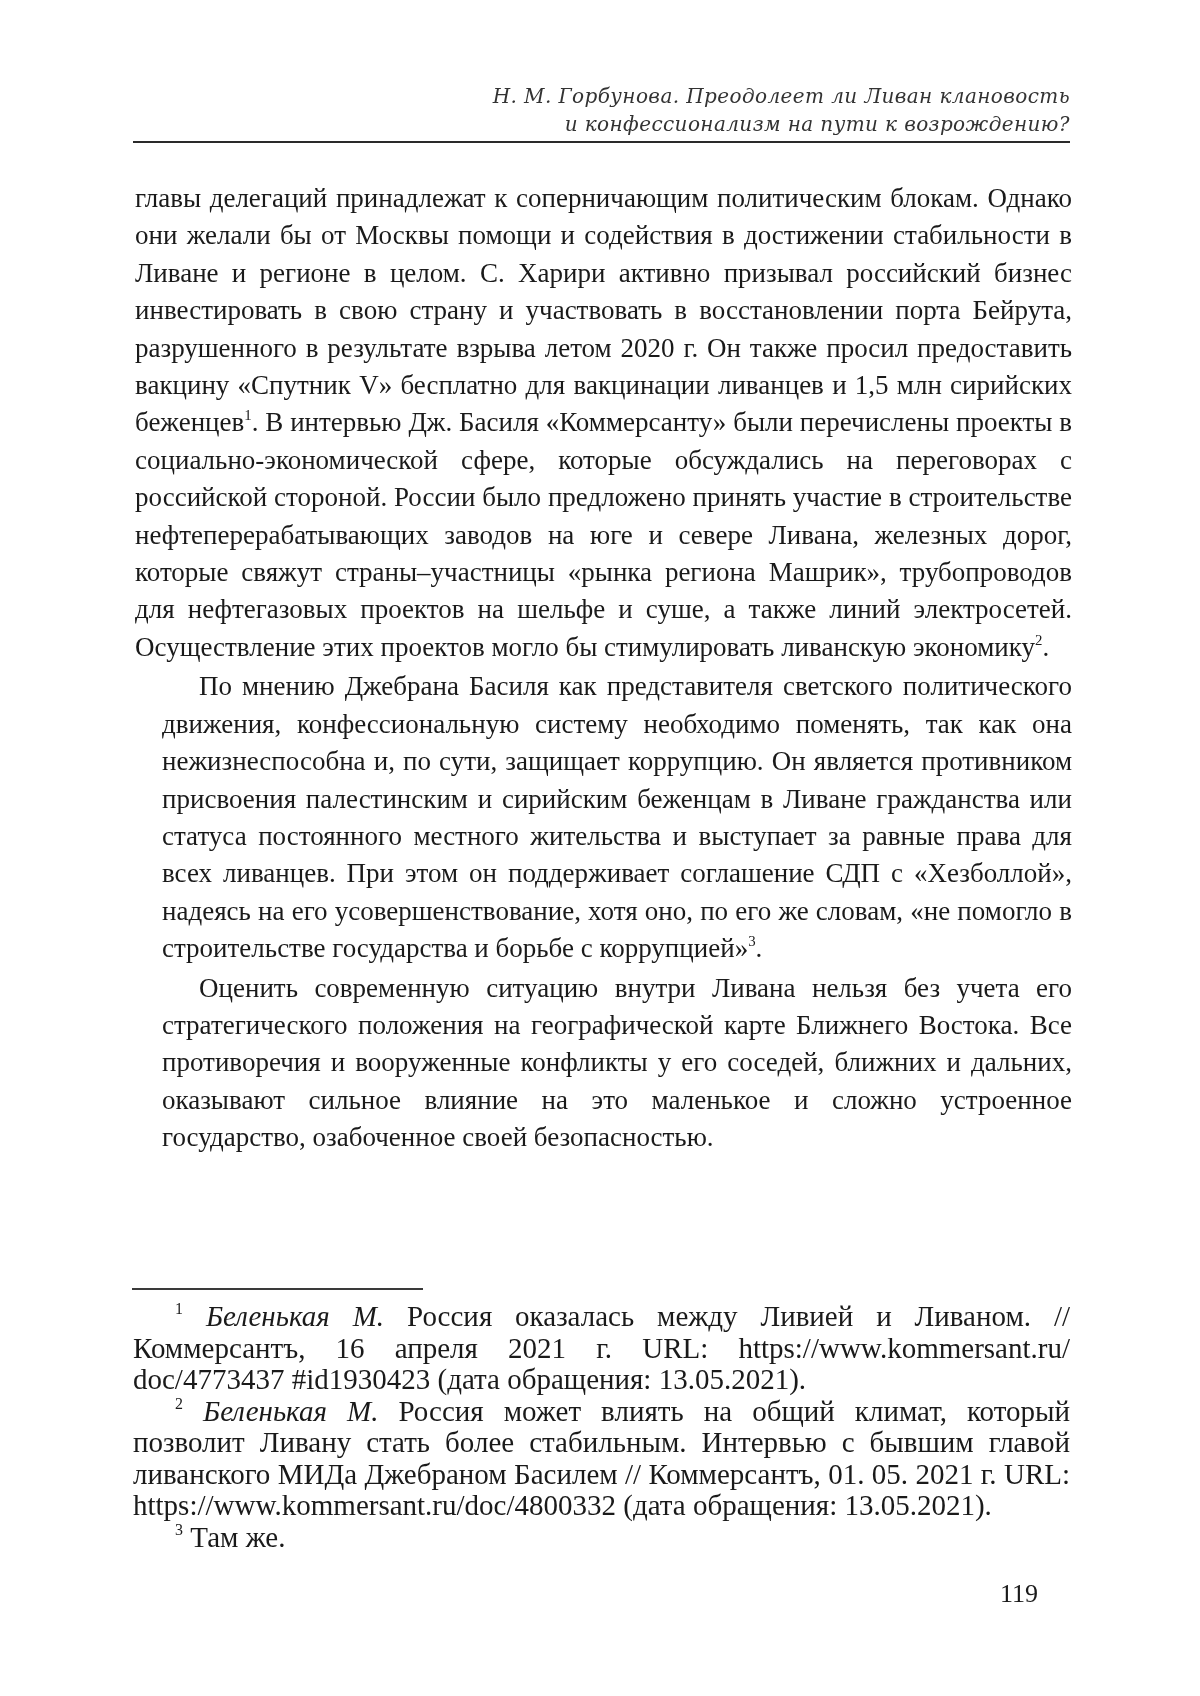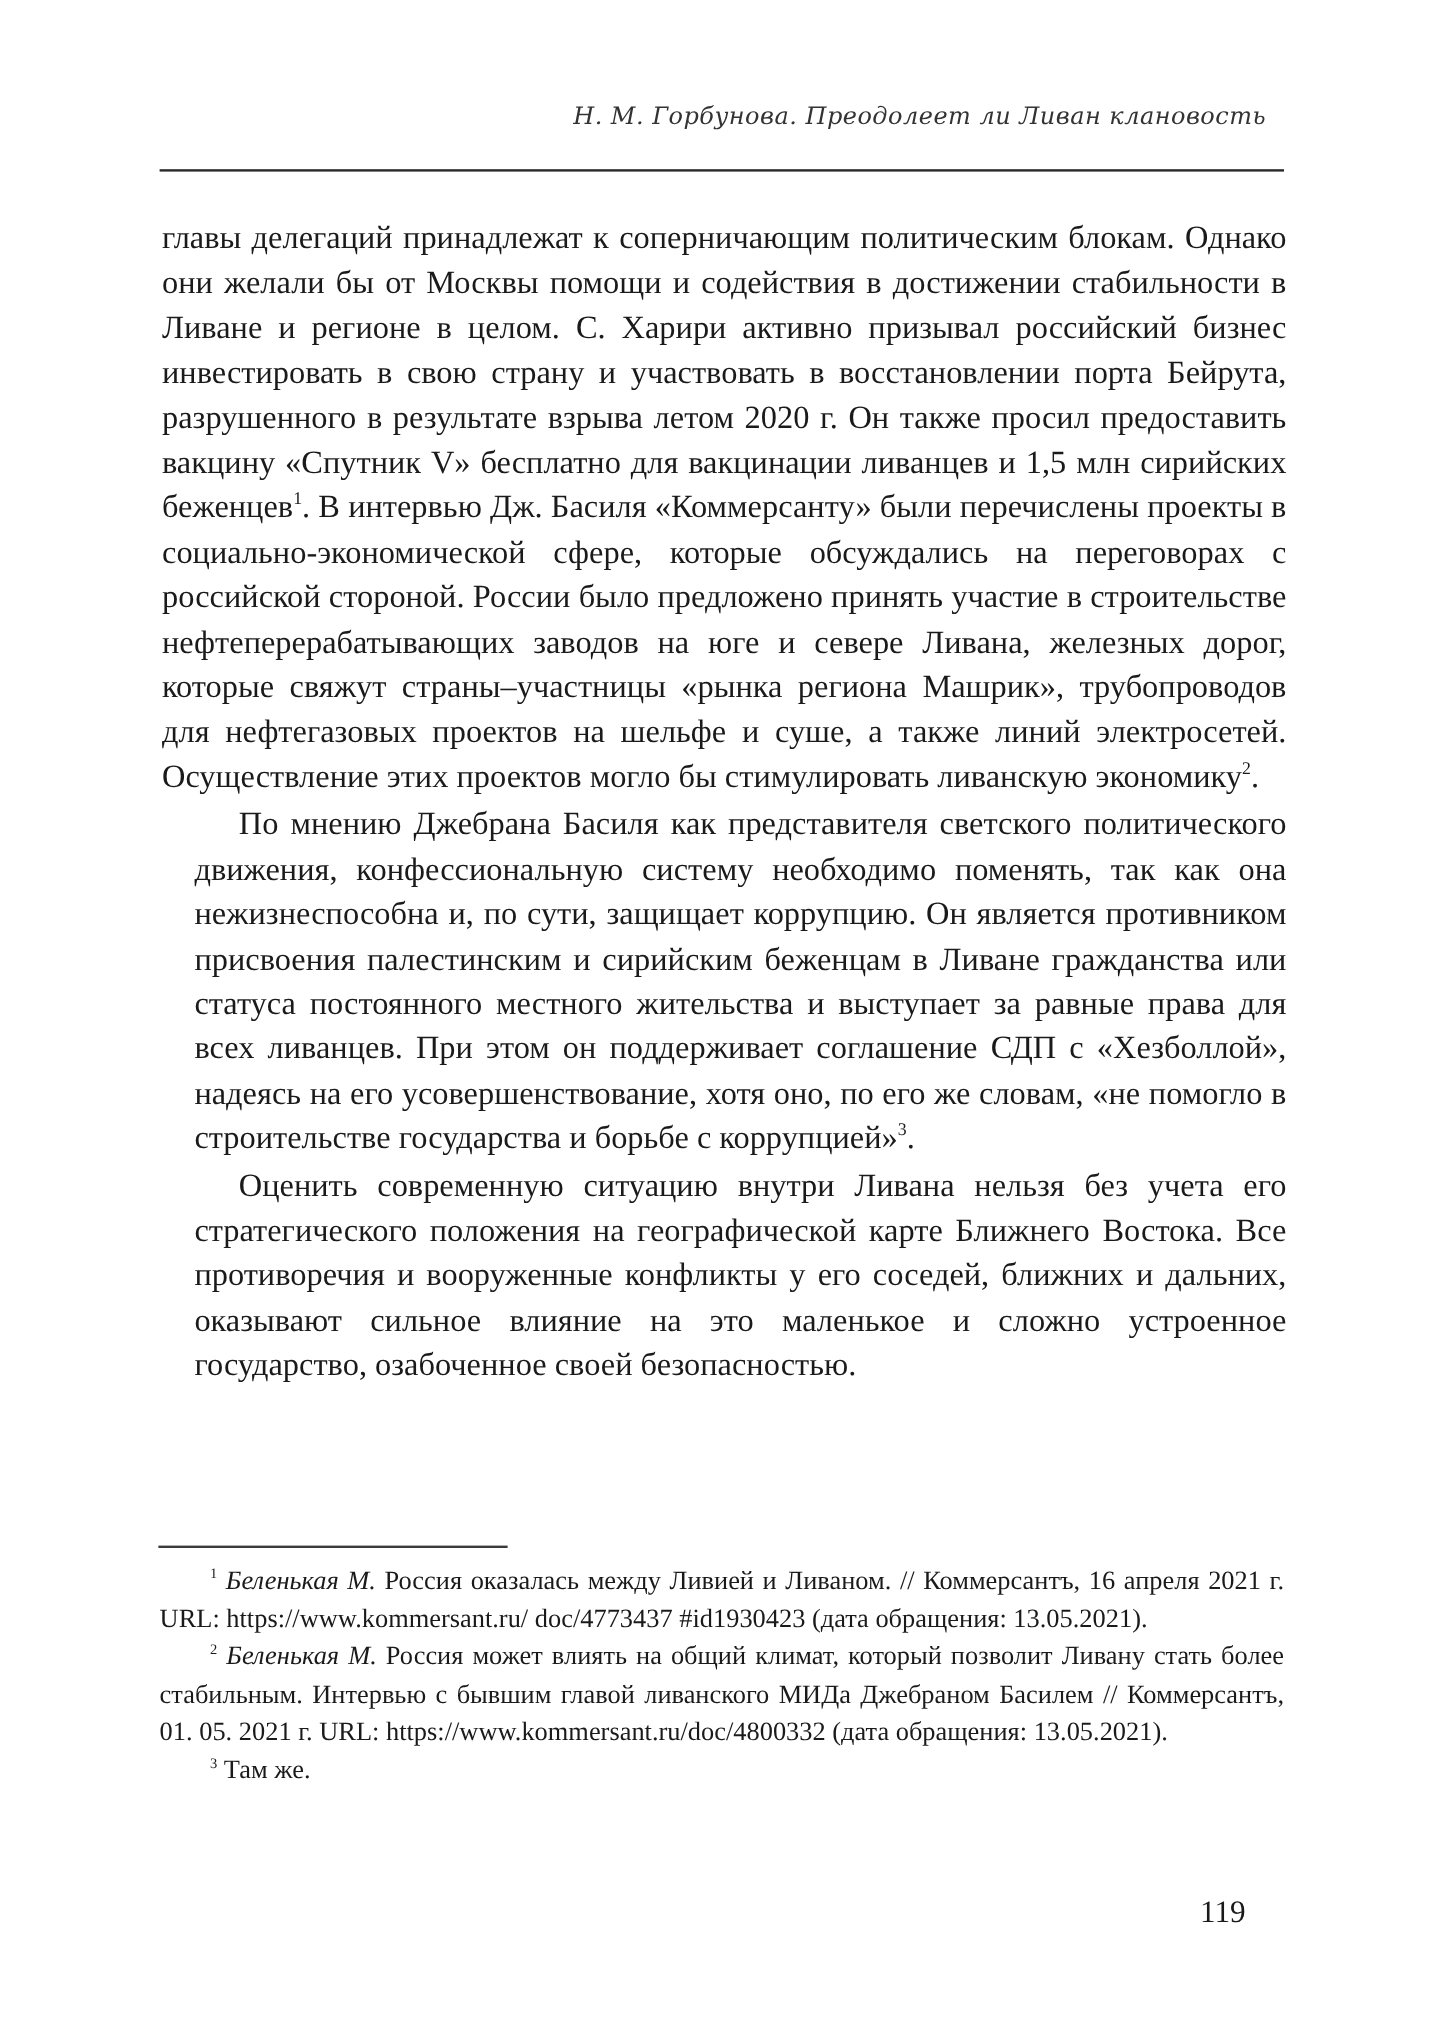--- a/index.html
+++ b/index.html
@@ -1,52 +1,53 @@
 <!DOCTYPE html>
 <html><head>
 <meta charset="utf-8">
 <style>
   html, body { margin: 0; padding: 0; background: #ffffff; }
   body { width: 1200px; height: 1696px; position: relative; overflow: hidden; color: #1c1c1c; }
   .page { position: absolute; left: 0; top: 0; width: 1200px; height: 1696px; }
   .running-head {
-    position: absolute; left: 118px; width: 937px; top: 82px;
+    position: absolute; left: 133px; width: 937px; top: 82px;
     text-align: right; font-family: "DejaVu Serif", serif; font-style: italic;
     font-size: 20px; line-height: 28px; letter-spacing: 0.4px; color: #333;
   }
   .head-rule { position: absolute; left: 133px; width: 937px; top: 141px; height: 2px; background: #2a2a2a; }
   .body-text {
     position: absolute; left: 135px; width: 937px; top: 180px;
     font-family: "Liberation Serif", serif; font-size: 27px; line-height: 37.4px;
     text-align: justify; color: #1a1a1a;
   }
   .body-text p { margin: 0; text-indent: 0; }
   .body-text p.indent { text-indent: 37px; }
   .body-text p + p { margin-top: 2px; margin-left: 27px; }
   sup { font-size: 0.55em; vertical-align: 0.75em; line-height: 0; }
   .fn-rule { position: absolute; left: 132px; width: 291px; top: 1288px; height: 2px; background: #3a3a3a; }
   .footnotes {
     position: absolute; left: 133px; width: 937px; top: 1301px;
-    font-family: "Liberation Serif", serif; font-size: 22px; line-height: 31.5px;
+    font-family: "Liberation Serif", serif; font-size: 29px; line-height: 31.5px;
     text-align: justify; color: #1a1a1a;
   }
   .footnotes p { margin: 0; text-indent: 42px; }
   .footnotes .author { font-style: italic; }
   .page-number {
     position: absolute; left: 1000px; width: 70px; top: 1578px; text-align: left;
     font-family: "Liberation Serif", serif; font-size: 26px; line-height: 32px; color: #1a1a1a;
   }
 </style>
 </head>
 <body>
 
 <div class="page">
 
   <div class="running-head">
     <div>Н. М. Горбунова. Преодолеет ли Ливан клановость</div>
+    <div>и конфессионализм на пути к возрождению?</div>
   </div>
   <div class="head-rule"></div>
 
   <div class="body-text">
     <p><span>главы делегаций принадлежат к соперничающим политическим блокам. Однако они желали бы от Москвы помощи и содействия в достижении стабильности в Ливане и регионе в целом. С. Харири активно призывал российский бизнес инвестировать в свою страну и участвовать в восстановлении порта Бейрута, разрушенного в результате взрыва летом 2020 г. Он также просил предоставить вакцину «Спутник V» бесплатно для вакцинации ливанцев и 1,5 млн сирийских беженцев</span><sup>1</sup><span>. В интервью Дж. Басиля «Коммерсанту» были перечислены проекты в социально-экономической сфере, которые обсуждались на переговорах с российской стороной. России было предложено принять участие в строительстве нефтеперерабатывающих заводов на юге и севере Ливана, железных дорог, которые свяжут страны–участницы «рынка региона Машрик», трубопроводов для нефтегазовых проектов на шельфе и суше, а также линий электросетей. Осуществление этих проектов могло бы стимулировать ливанскую экономику</span><sup>2</sup><span>.</span></p>
     <p class="indent"><span>По мнению Джебрана Басиля как представителя светского политического движения, конфессиональную систему необходимо поменять, так как она нежизнеспособна и, по сути, защищает коррупцию. Он является противником присвоения палестинским и сирийским беженцам в Ливане гражданства или статуса постоянного местного жительства и выступает за равные права для всех ливанцев. При этом он поддерживает соглашение СДП с «Хезболлой», надеясь на его усовершенствование, хотя оно, по его же словам, «не помогло в строительстве государства и борьбе с коррупцией»</span><sup>3</sup><span>.</span></p>
     <p class="indent">Оценить современную ситуацию внутри Ливана нельзя без учета его стратегического положения на географической карте Ближнего Востока. Все противоречия и вооруженные конфликты у его соседей, ближних и дальних, оказывают сильное влияние на это маленькое и сложно устроенное государство, озабоченное своей безопасностью.</p>
   </div>
 
   <div class="fn-rule"></div>

